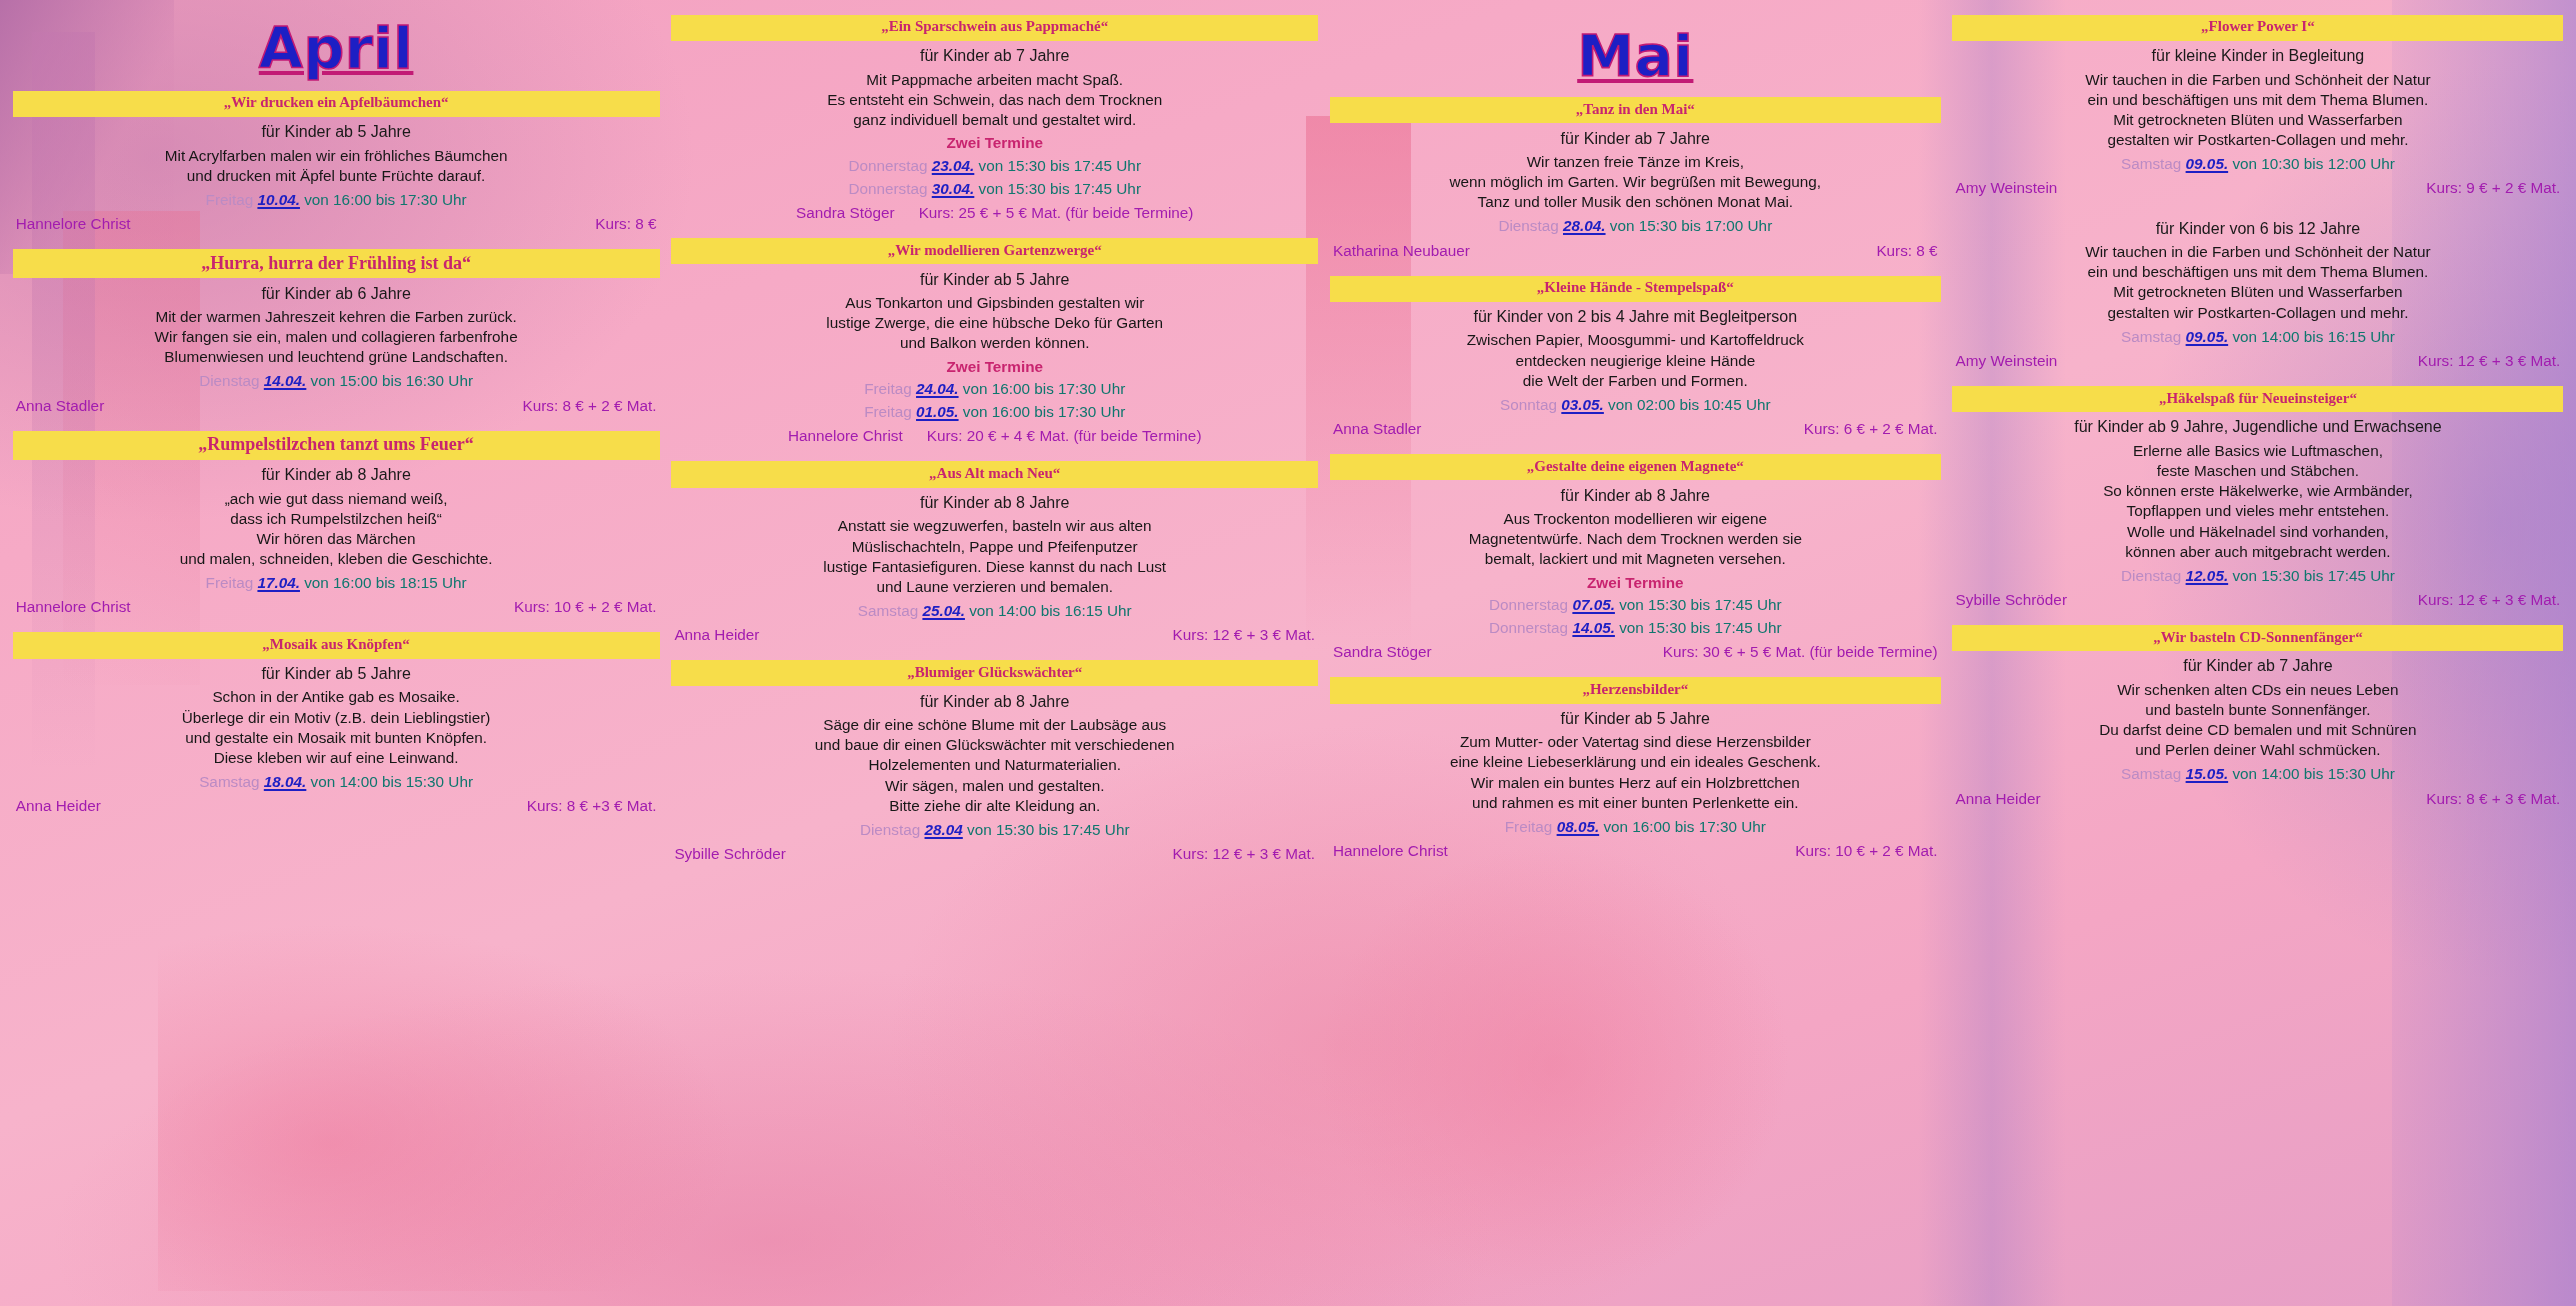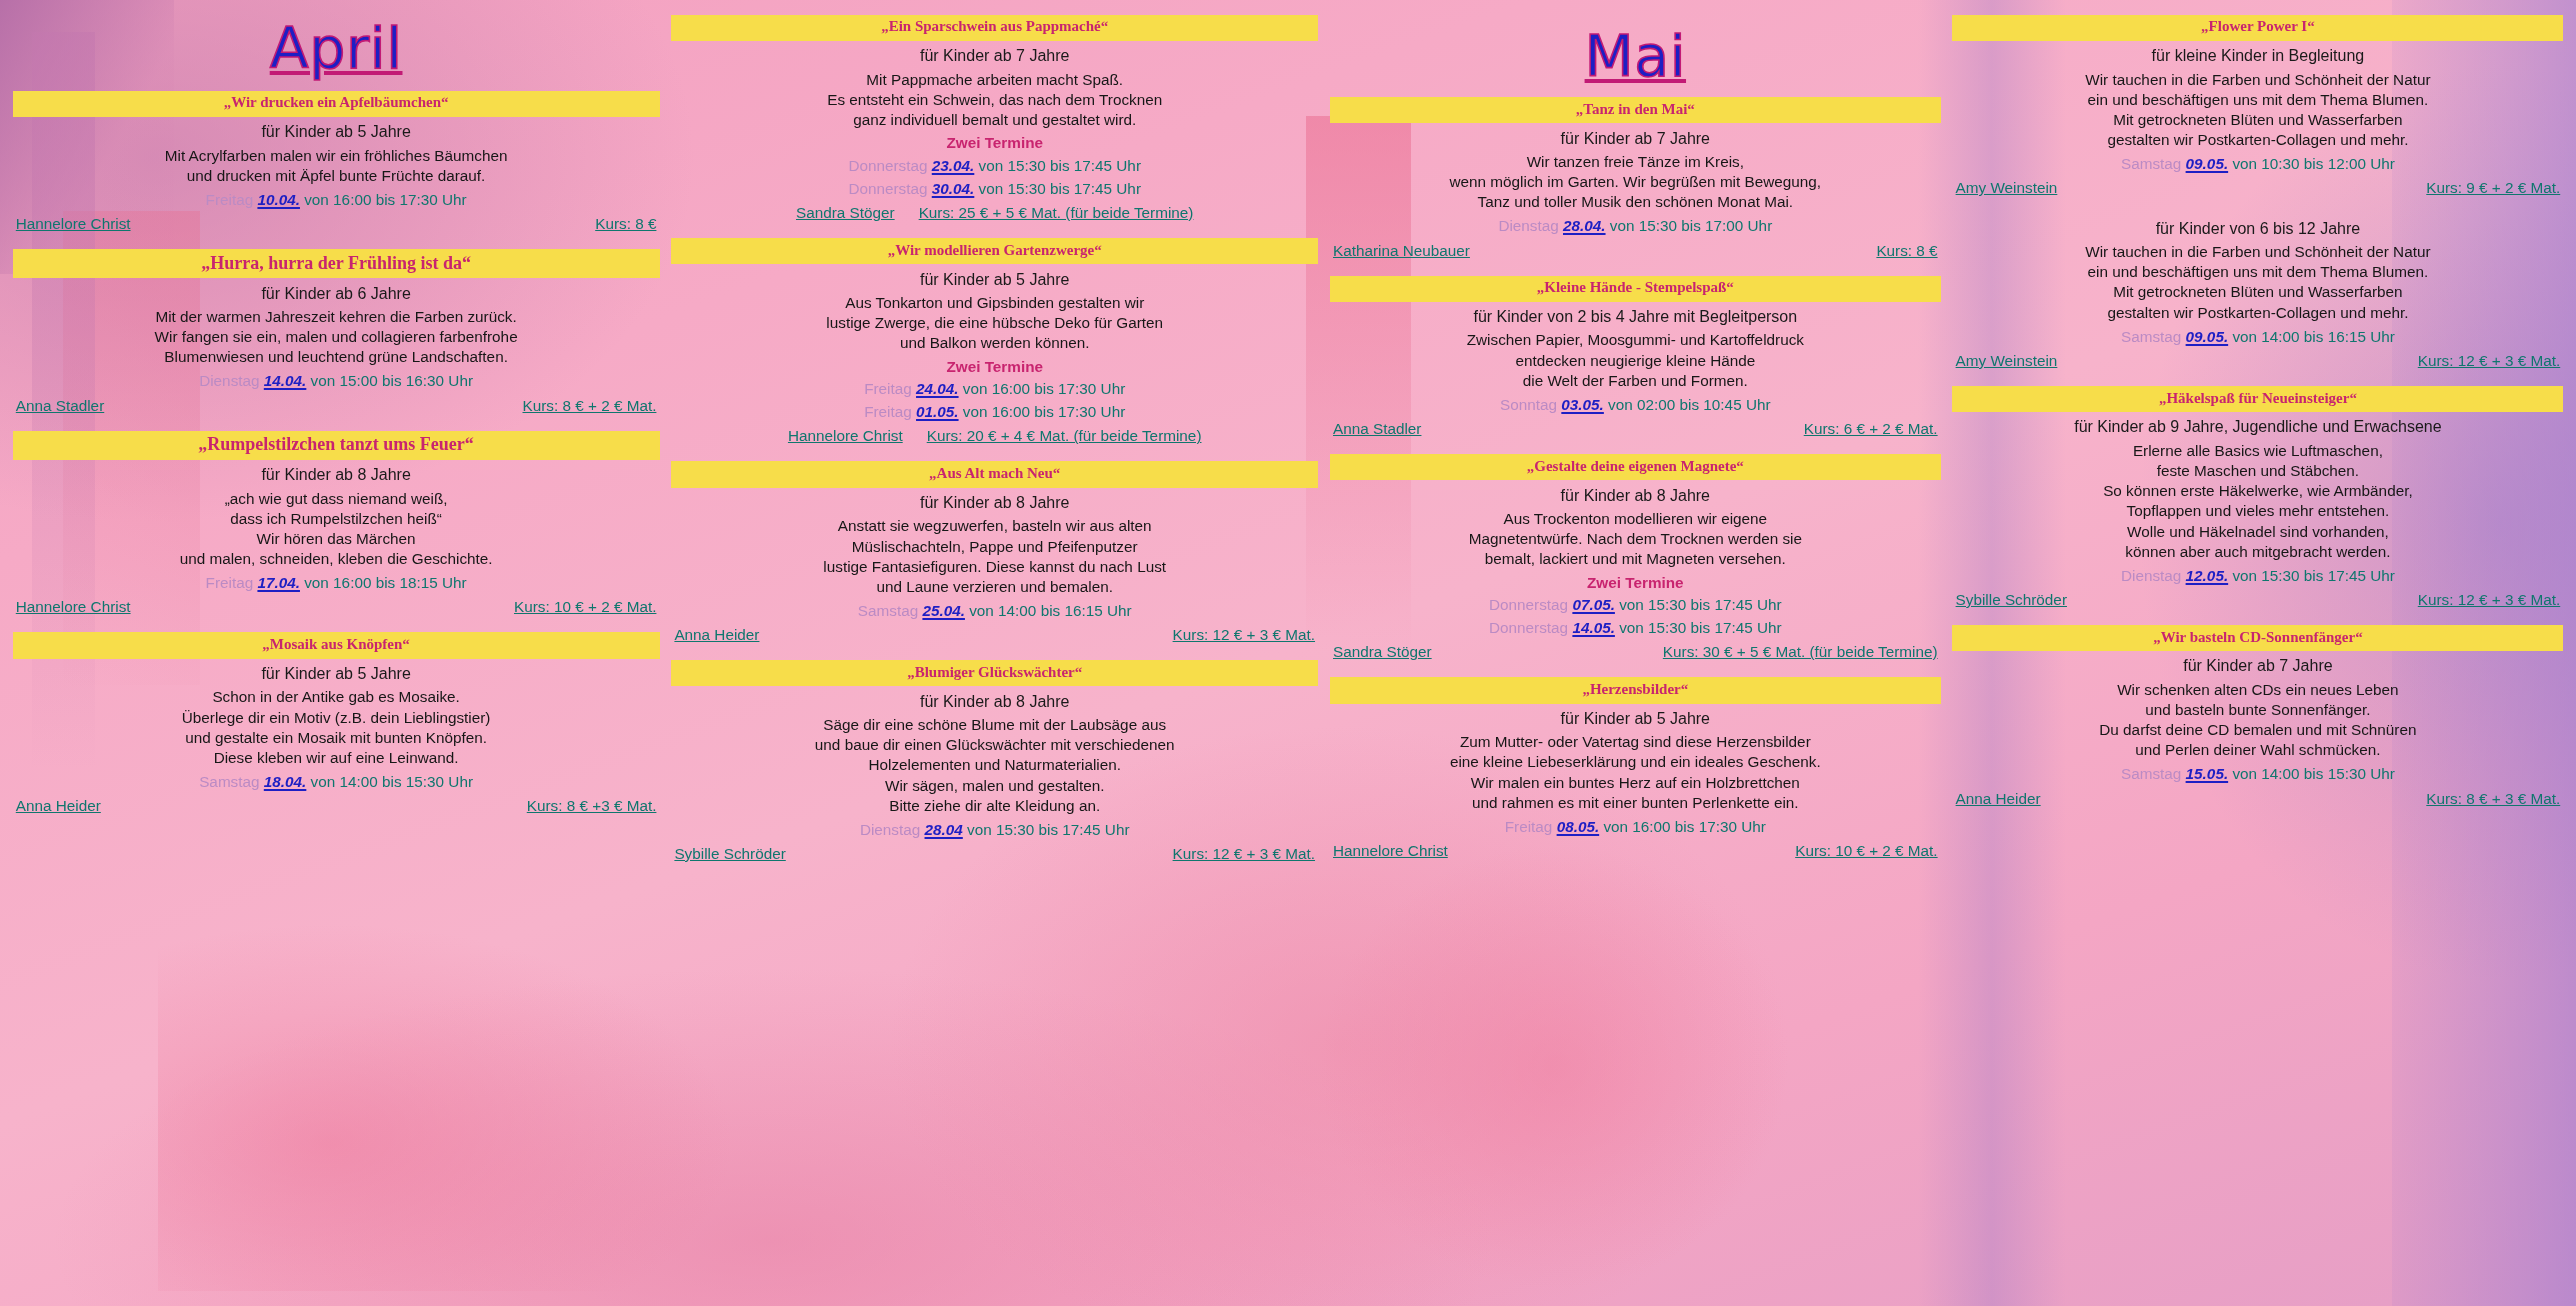--- a/index.html
+++ b/index.html
@@ -41,21 +41,21 @@
   .col { flex: 1 1 0; display:flex; flex-direction:column; gap: 0px; }
 
   .col-1 { max-width: 648px; }
   .col-2 { max-width: 648px; }
   .col-3 { max-width: 611px; }
   .col-4 { max-width: 611px; }
 
   
   .month {
     font-family: "DejaVu Sans", sans-serif;
-    font-weight: normal;
+    font-weight: bold;
     font-size: 57px;
     color: #1d1fc4;
     text-align: center;
     text-decoration: underline;
     text-decoration-thickness: 4.2px;
     text-underline-offset: 3.2px;
     -webkit-text-stroke: 1.6px #c21a75;
     letter-spacing: 0.5px;
     line-height: 1.0;
     margin: 5.3px 0 13.7px 0;
@@ -85,21 +85,21 @@
   .audience.tight { font-size: 16px; }
   .desc { font-size: 15.3px; color:#171717; line-height: 1.32; }
   .twotimes { color:#c8246f; font-weight:bold; font-size:15.3px; margin-top:4.2px; }
   .when { margin-top: 4.7px; font-size: 15.3px; color:#3a3a3a; }
   .when .wday { color:#bb8bc4; }
   .when .date {
     color:#1d1fc4; font-weight:bold; text-decoration: underline;
     text-decoration-color:#1d1fc4; text-decoration-thickness:1.6px; text-underline-offset:1.6px;font-style:italic;
   }
   .when .time { color:#0f766e; }
-  .footline { display:flex; justify-content:space-between; align-items:flex-end; margin-top: 6.3px; font-size:15.3px; color:#0f766e;text-decoration:underline; }
+  .footline { display:flex; justify-content:space-between; align-items:flex-end; margin-top: 6.3px; font-size:15.3px; color:#a21caf; }
   .footline .teacher { text-align:left; }
   .footline .fee { text-align:right; }
   .footline.center-one { justify-content:center; gap:24px; }
 </style>
 </head>
 <body>
 
 <div class="sheet">
   <div class="streak" id="s1"></div>
   <div class="streak" id="s2"></div>

